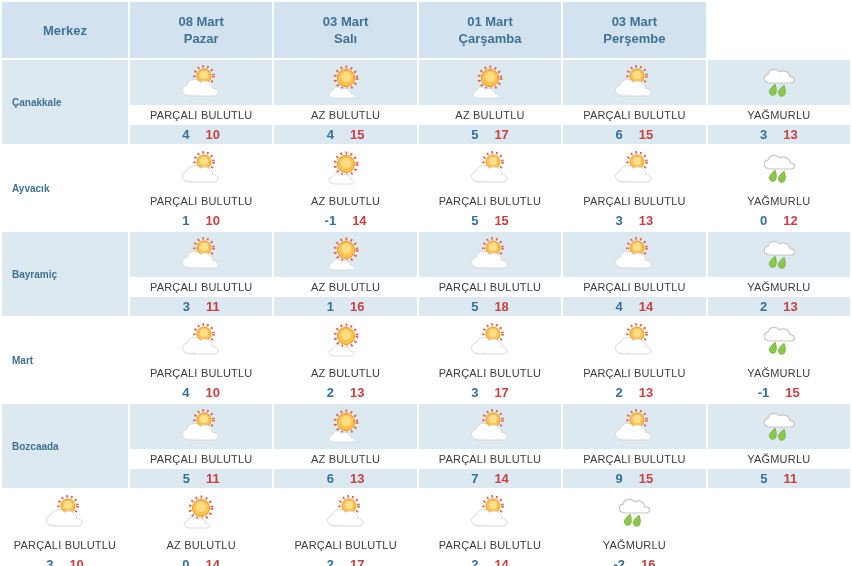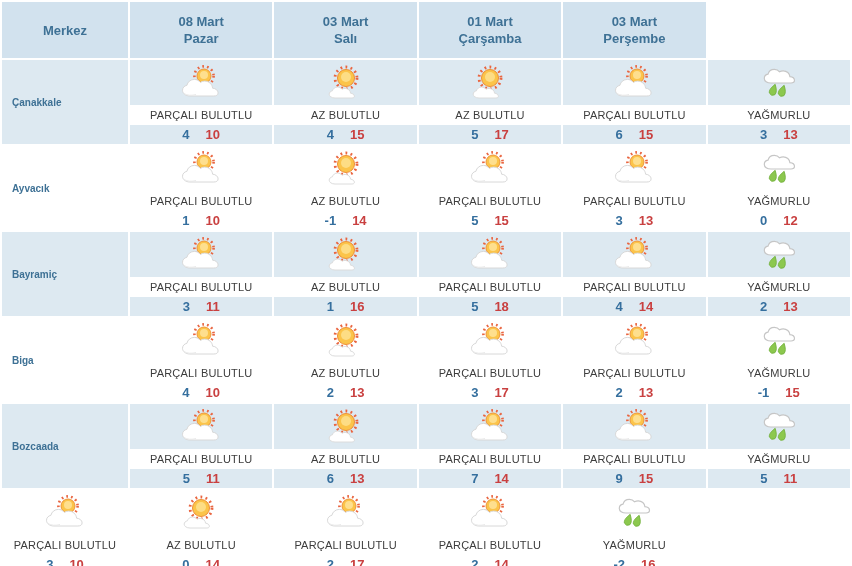--- a/index.html
+++ b/index.html
@@ -329,21 +329,21 @@
     </div>
     <div class="cond">YAĞMURLU</div>
     <div class="temps">
       <span class="min">2</span>
       <span class="max">13</span>
     </div>
   </div>
       </div>
       <div class="grid-row frow">
     <div class="cell label-cell">
-      <span>Biga</span>
+      <span>Mart</span>
     </div>
   <div class="cell day-cell">
     <div class="icon-area">
       <span class="icon">
               <svg width="46" height="36" viewBox="0 0 46 36" aria-hidden="true">
     <circle cx="26" cy="11" r="9.6" fill="none" stroke="#e96540" stroke-width="2.6" stroke-dasharray="1.7 3.1"></circle>
     <circle cx="26" cy="11" r="7" fill="#fbc44a" stroke="#f0953a" stroke-width="1"></circle>
     <circle cx="26" cy="10" r="4" fill="#fedf8e"></circle>
     <path d="M12 31 C7.5 31 4.5 28.3 4.5 25.3 C4.5 22.8 6.3 20.8 8.9 20.3 C9.6 16.9 12.7 14.4 16.3 14.4 C18.8 14.4 21 15.6 22.4 17.4 C23.6 16.6 25.1 16.1 26.7 16.1 C30.9 16.1 34.3 19.2 34.6 23.2 C37.7 23.4 40.1 25.4 40.1 27.9 C40.1 30.1 38.2 31 35.9 31 Z" fill="#ffffff" stroke="#d8d8d8" stroke-width="1"></path>
     <path d="M6 28.5 C9 30.5 14 30.8 18 29.5" fill="none" stroke="#e9e9e9" stroke-width="1"></path>

